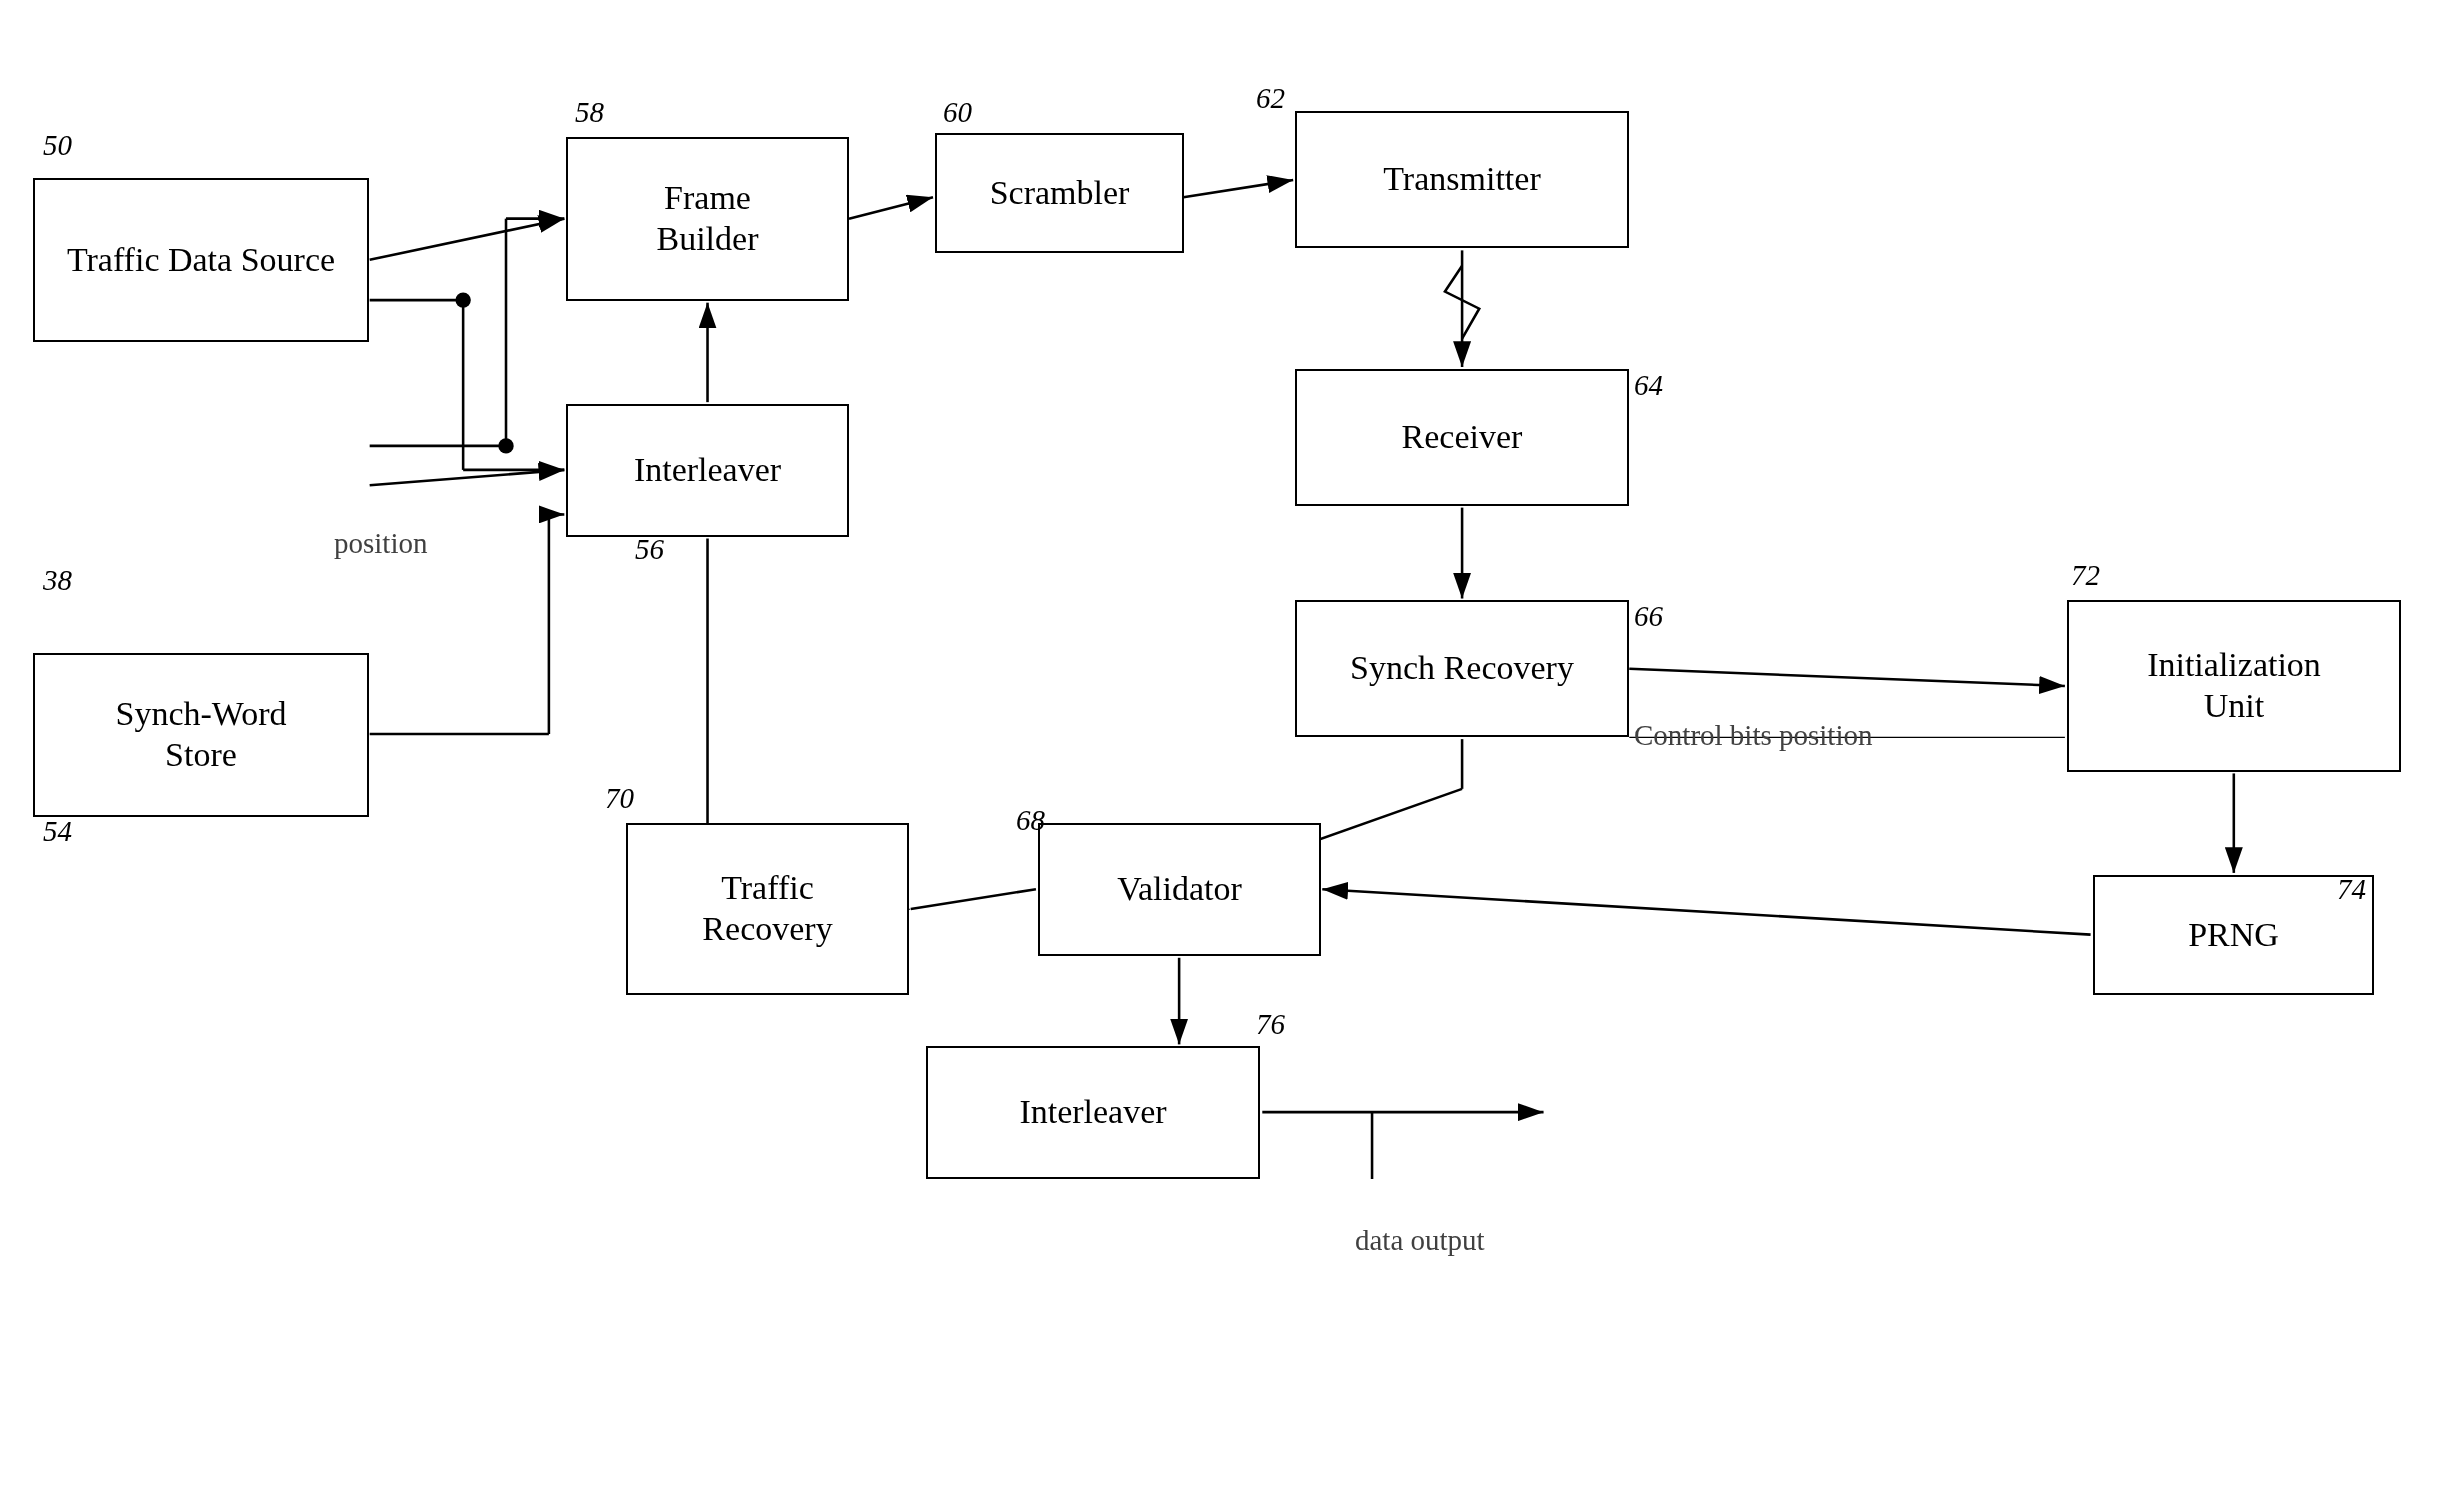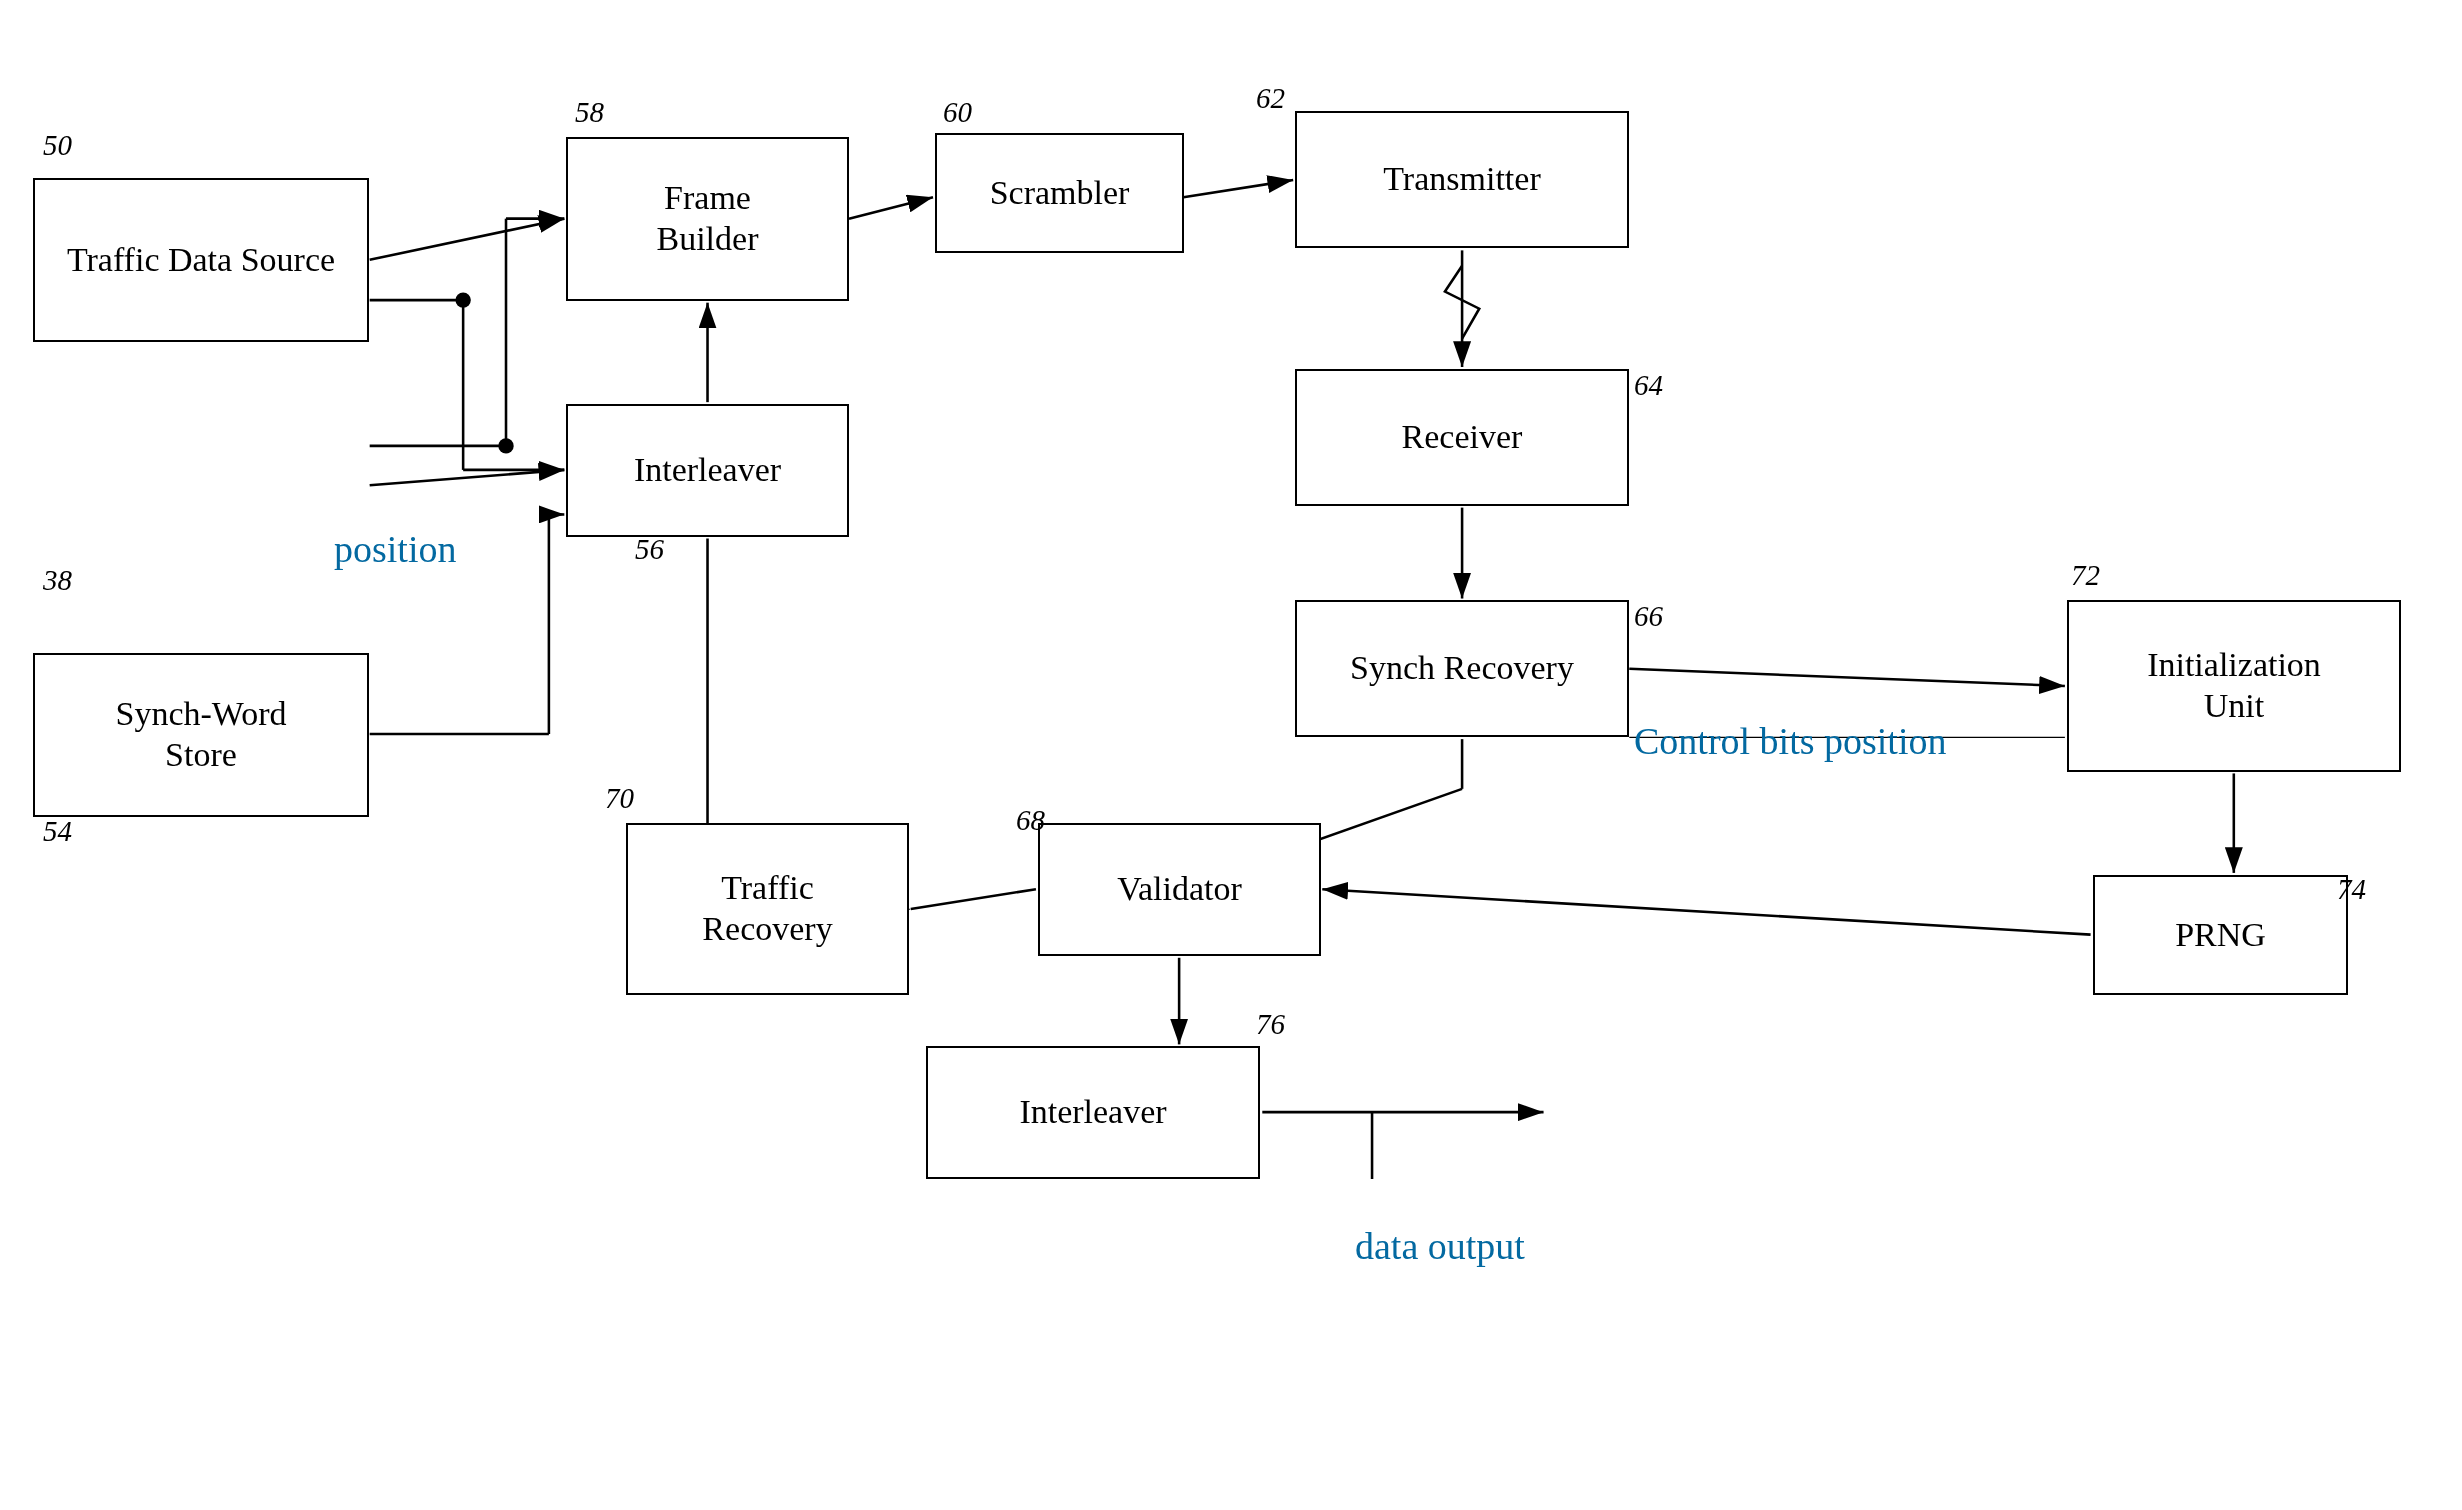--- a/index.html
+++ b/index.html
@@ -36,22 +36,22 @@
     .label {
       position: absolute;
       font-size: 29px;
       font-style: italic;
       background: transparent;
       color: #000;
     }
 
     .arrow-label {
       position: absolute;
-      font-size: 38px;
-      color: #0369a1;
+      font-size: 29px;
+      color: #404040;
     }
 
     svg.connections {
       position: absolute;
       top: 0; left: 0;
       width: 2462px;
       height: 1510px;
       pointer-events: none;
     }
   </style>
@@ -162,21 +162,21 @@
   </div>
 
   <div class="box" style="left:626px;top:823px;width:283px;height:172px;font-size:34px;">
     <span>Traffic<br>Recovery</span>
   </div>
 
   <div class="box" style="left:2067px;top:600px;width:334px;height:172px;font-size:34px;">
     <span>Initialization<br>Unit</span>
   </div>
 
-  <div class="box" style="left:2093px;top:875px;width:255px;height:120px;font-size:34px;">
+  <div class="box" style="left:2093px;top:875px;width:281px;height:120px;font-size:34px;">
     <span>PRNG</span>
   </div>
 
   <div class="box" style="left:926px;top:1046px;width:334px;height:133px;font-size:34px;">
     <span>Interleaver</span>
   </div>
 
   <div class="label" style="left:43px;top:129px;">50</div>
   <div class="label" style="left:43px;top:564px;">38</div>
   <div class="label" style="left:43px;top:815px;">54</div>

